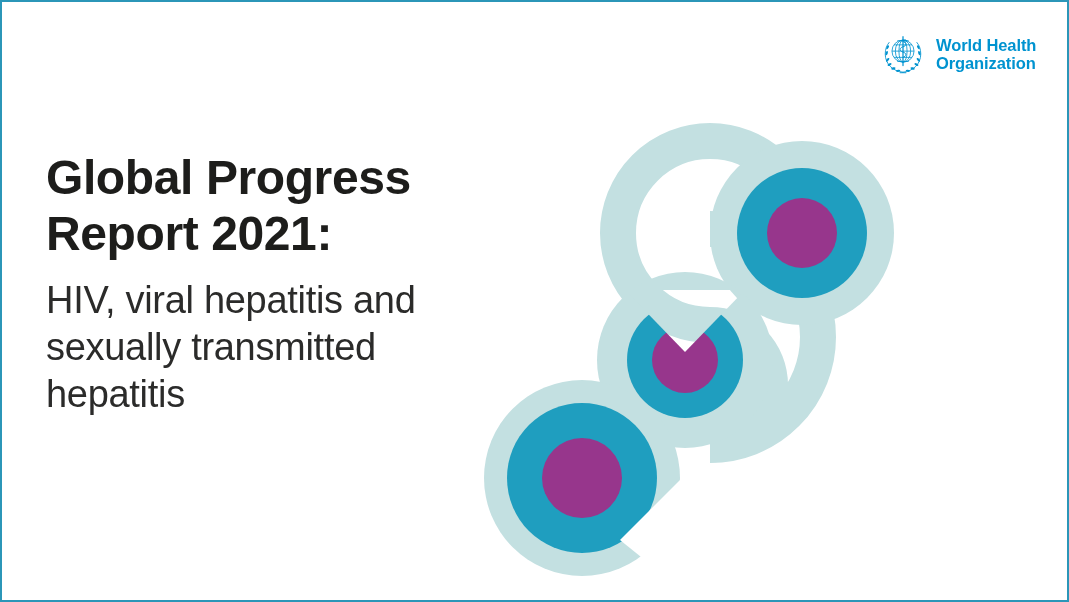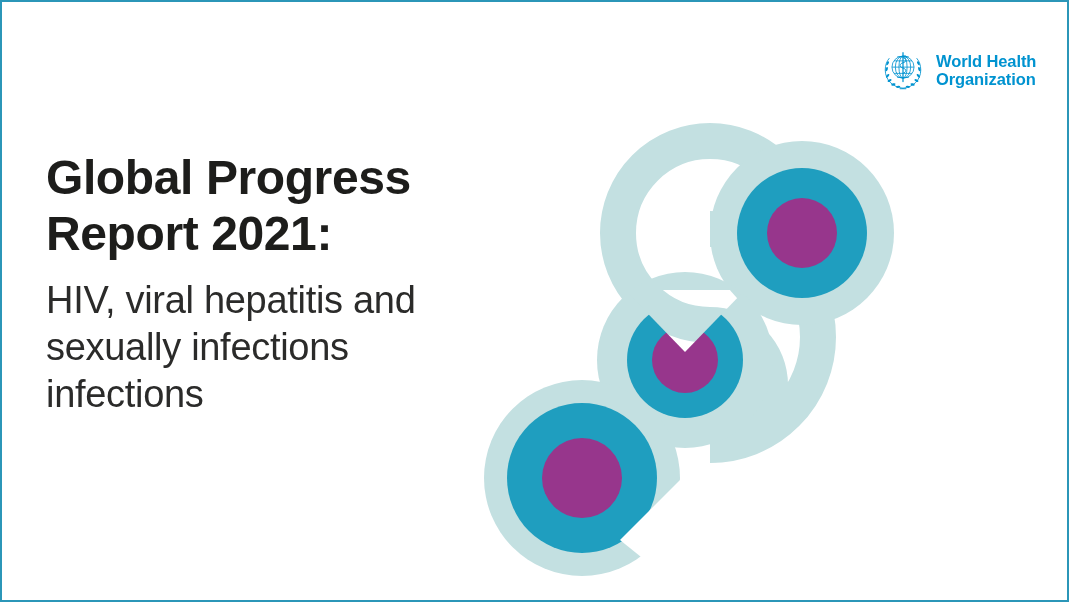--- a/index.html
+++ b/index.html
@@ -17,21 +17,21 @@
     height: 602px;
     background: #ffffff;
     border: 2px solid #2b96b8;
     box-sizing: border-box;
     overflow: hidden;
   }
 
   
   #who-logo {
     position: absolute;
-    top: 44px;
+    top: 28px;
     left: 877px;
     display: flex;
     align-items: center;
     gap: 9px;
   }
   #who-emblem {
     width: 48px;
     height: 48px;
     flex: 0 0 auto;
     display: block;
@@ -138,21 +138,21 @@
     </svg>
 
     <div id="who-wordmark">
       <span>World Health</span>
       <span>Organization</span>
     </div>
   </div>
 
   <div id="title-block">
     <h1 id="report-title">Global Progress Report 2021:</h1>
-    <p id="report-subtitle">HIV, viral hepatitis and sexually infections infections</p>
+    <p id="report-subtitle">HIV, viral hepatitis and sexually transmitted hepatitis</p>
   </div>
 
   <svg id="cover-graphic" viewBox="0 0 430 470" aria-hidden="true">
     <defs>
 
       <mask id="mask-middle">
         <rect x="0" y="0" width="430" height="470" fill="#fff"></rect>
         <path d="M213 170 L273 170 L213 232 L153 170 Z" fill="#000"></path>
       </mask>
 

